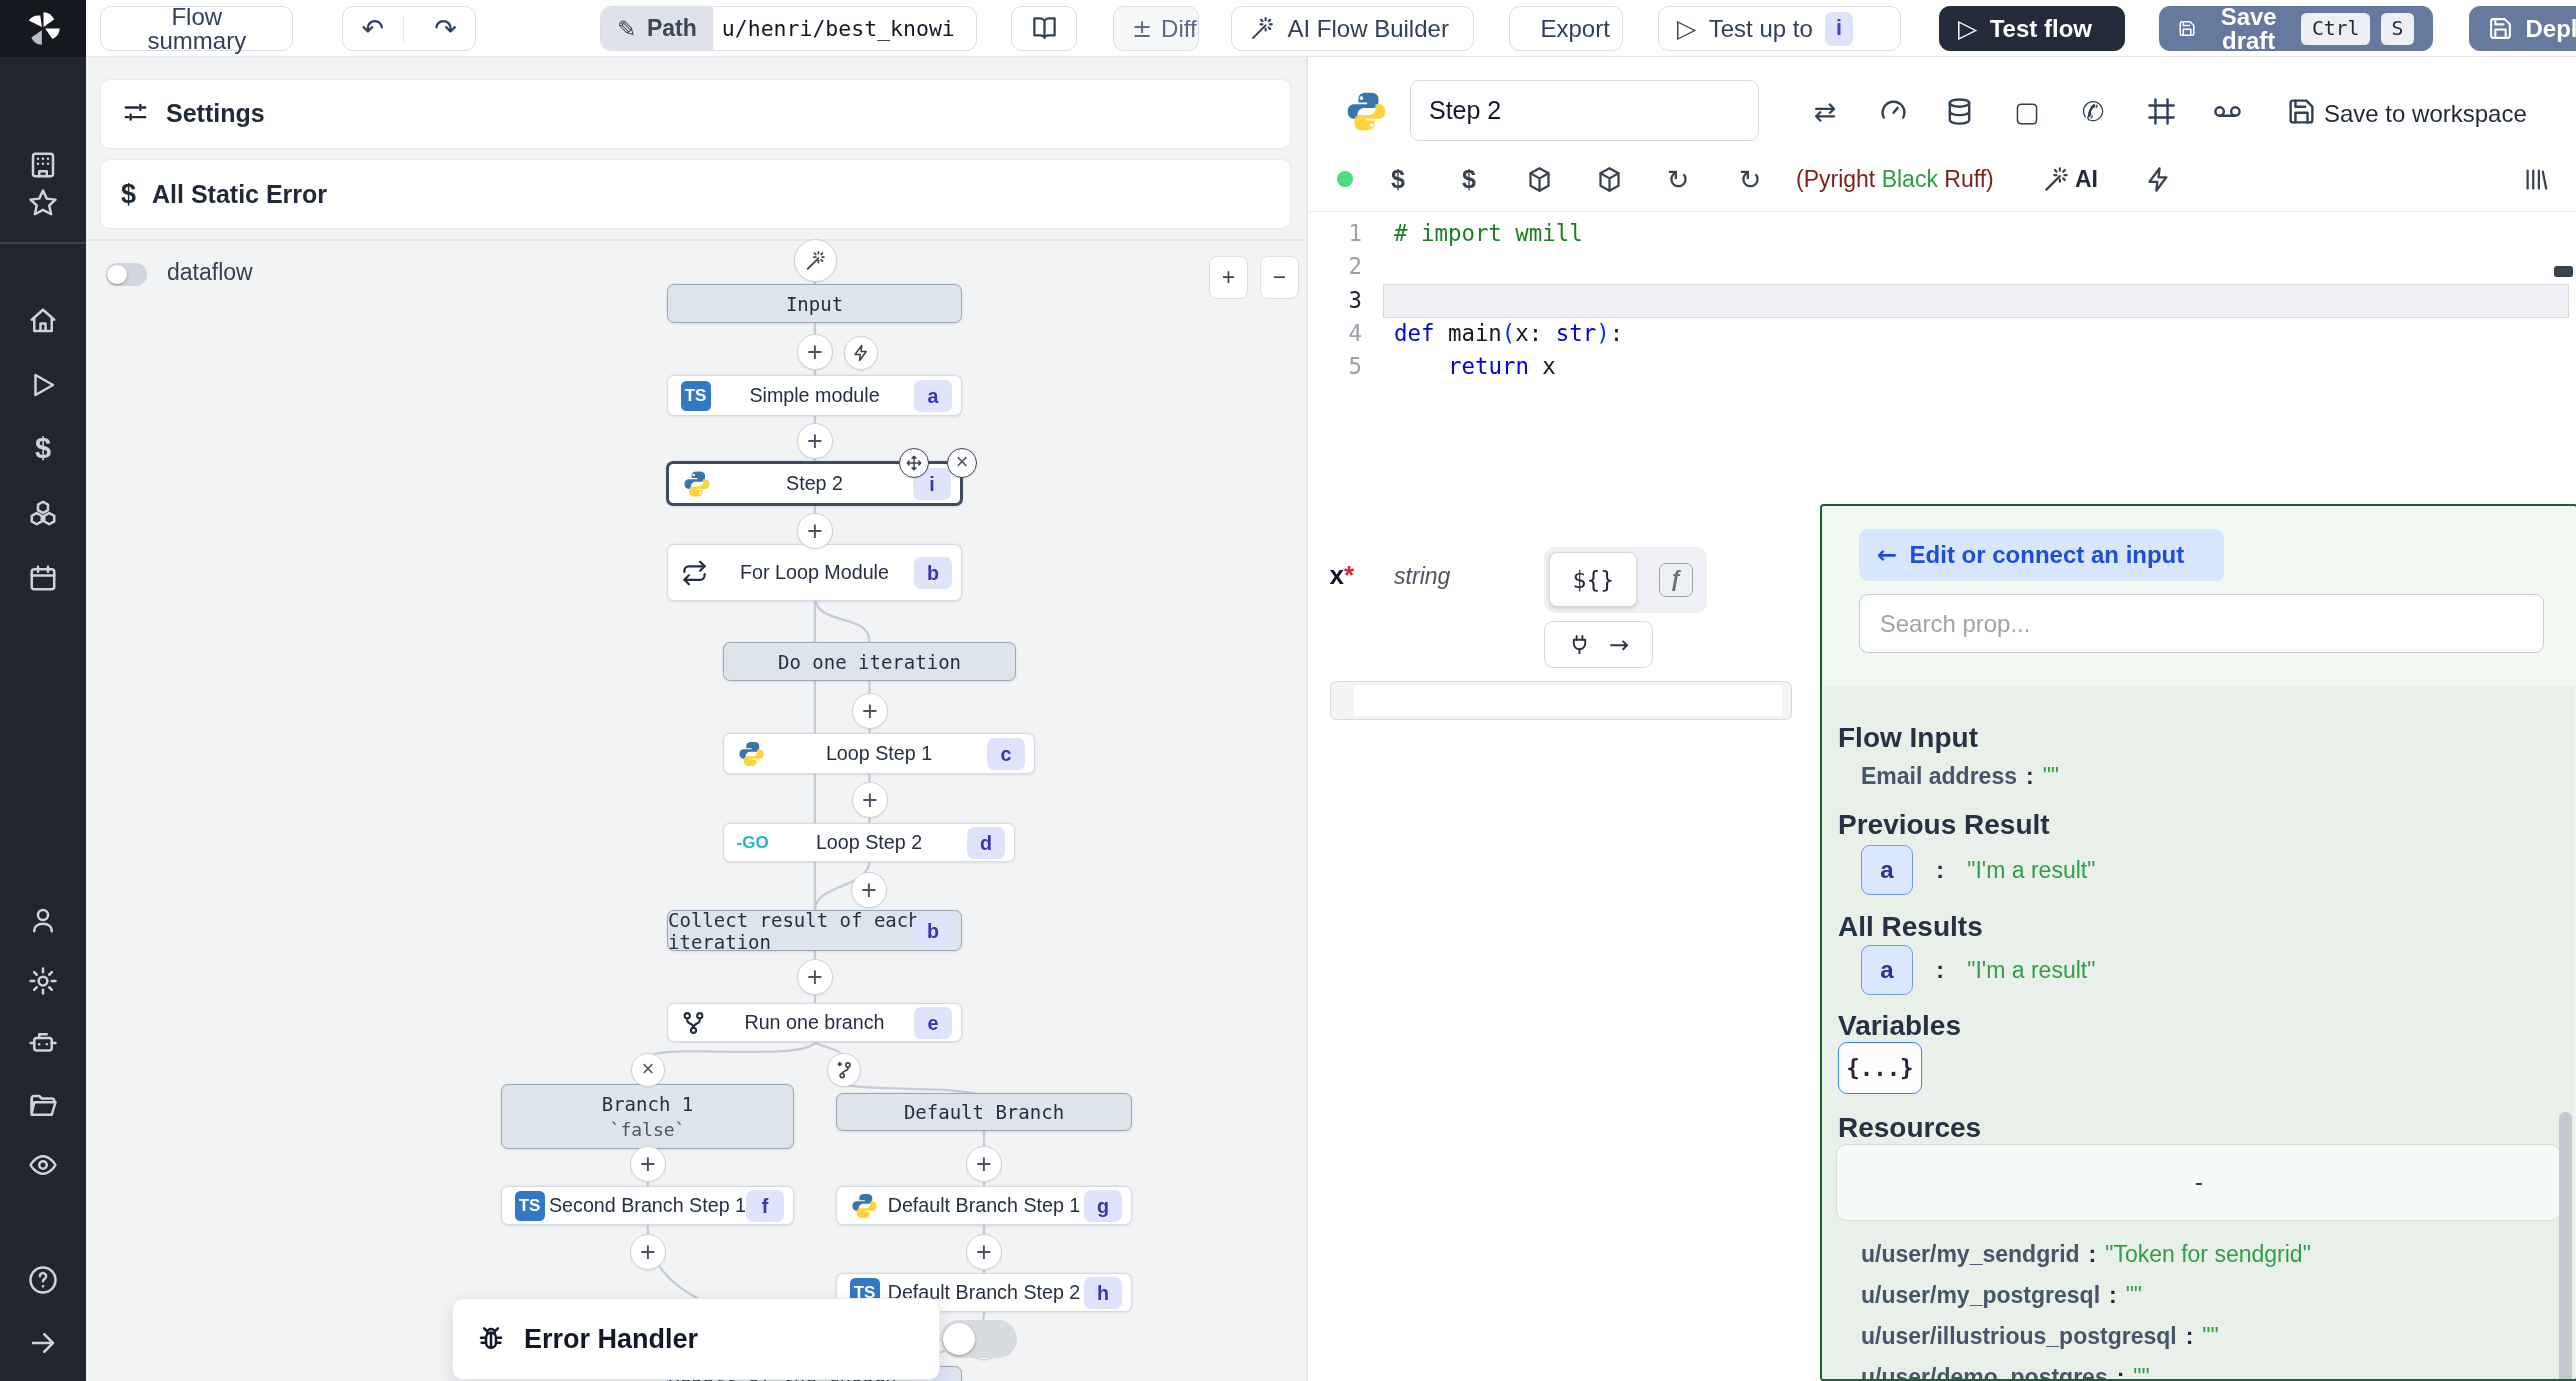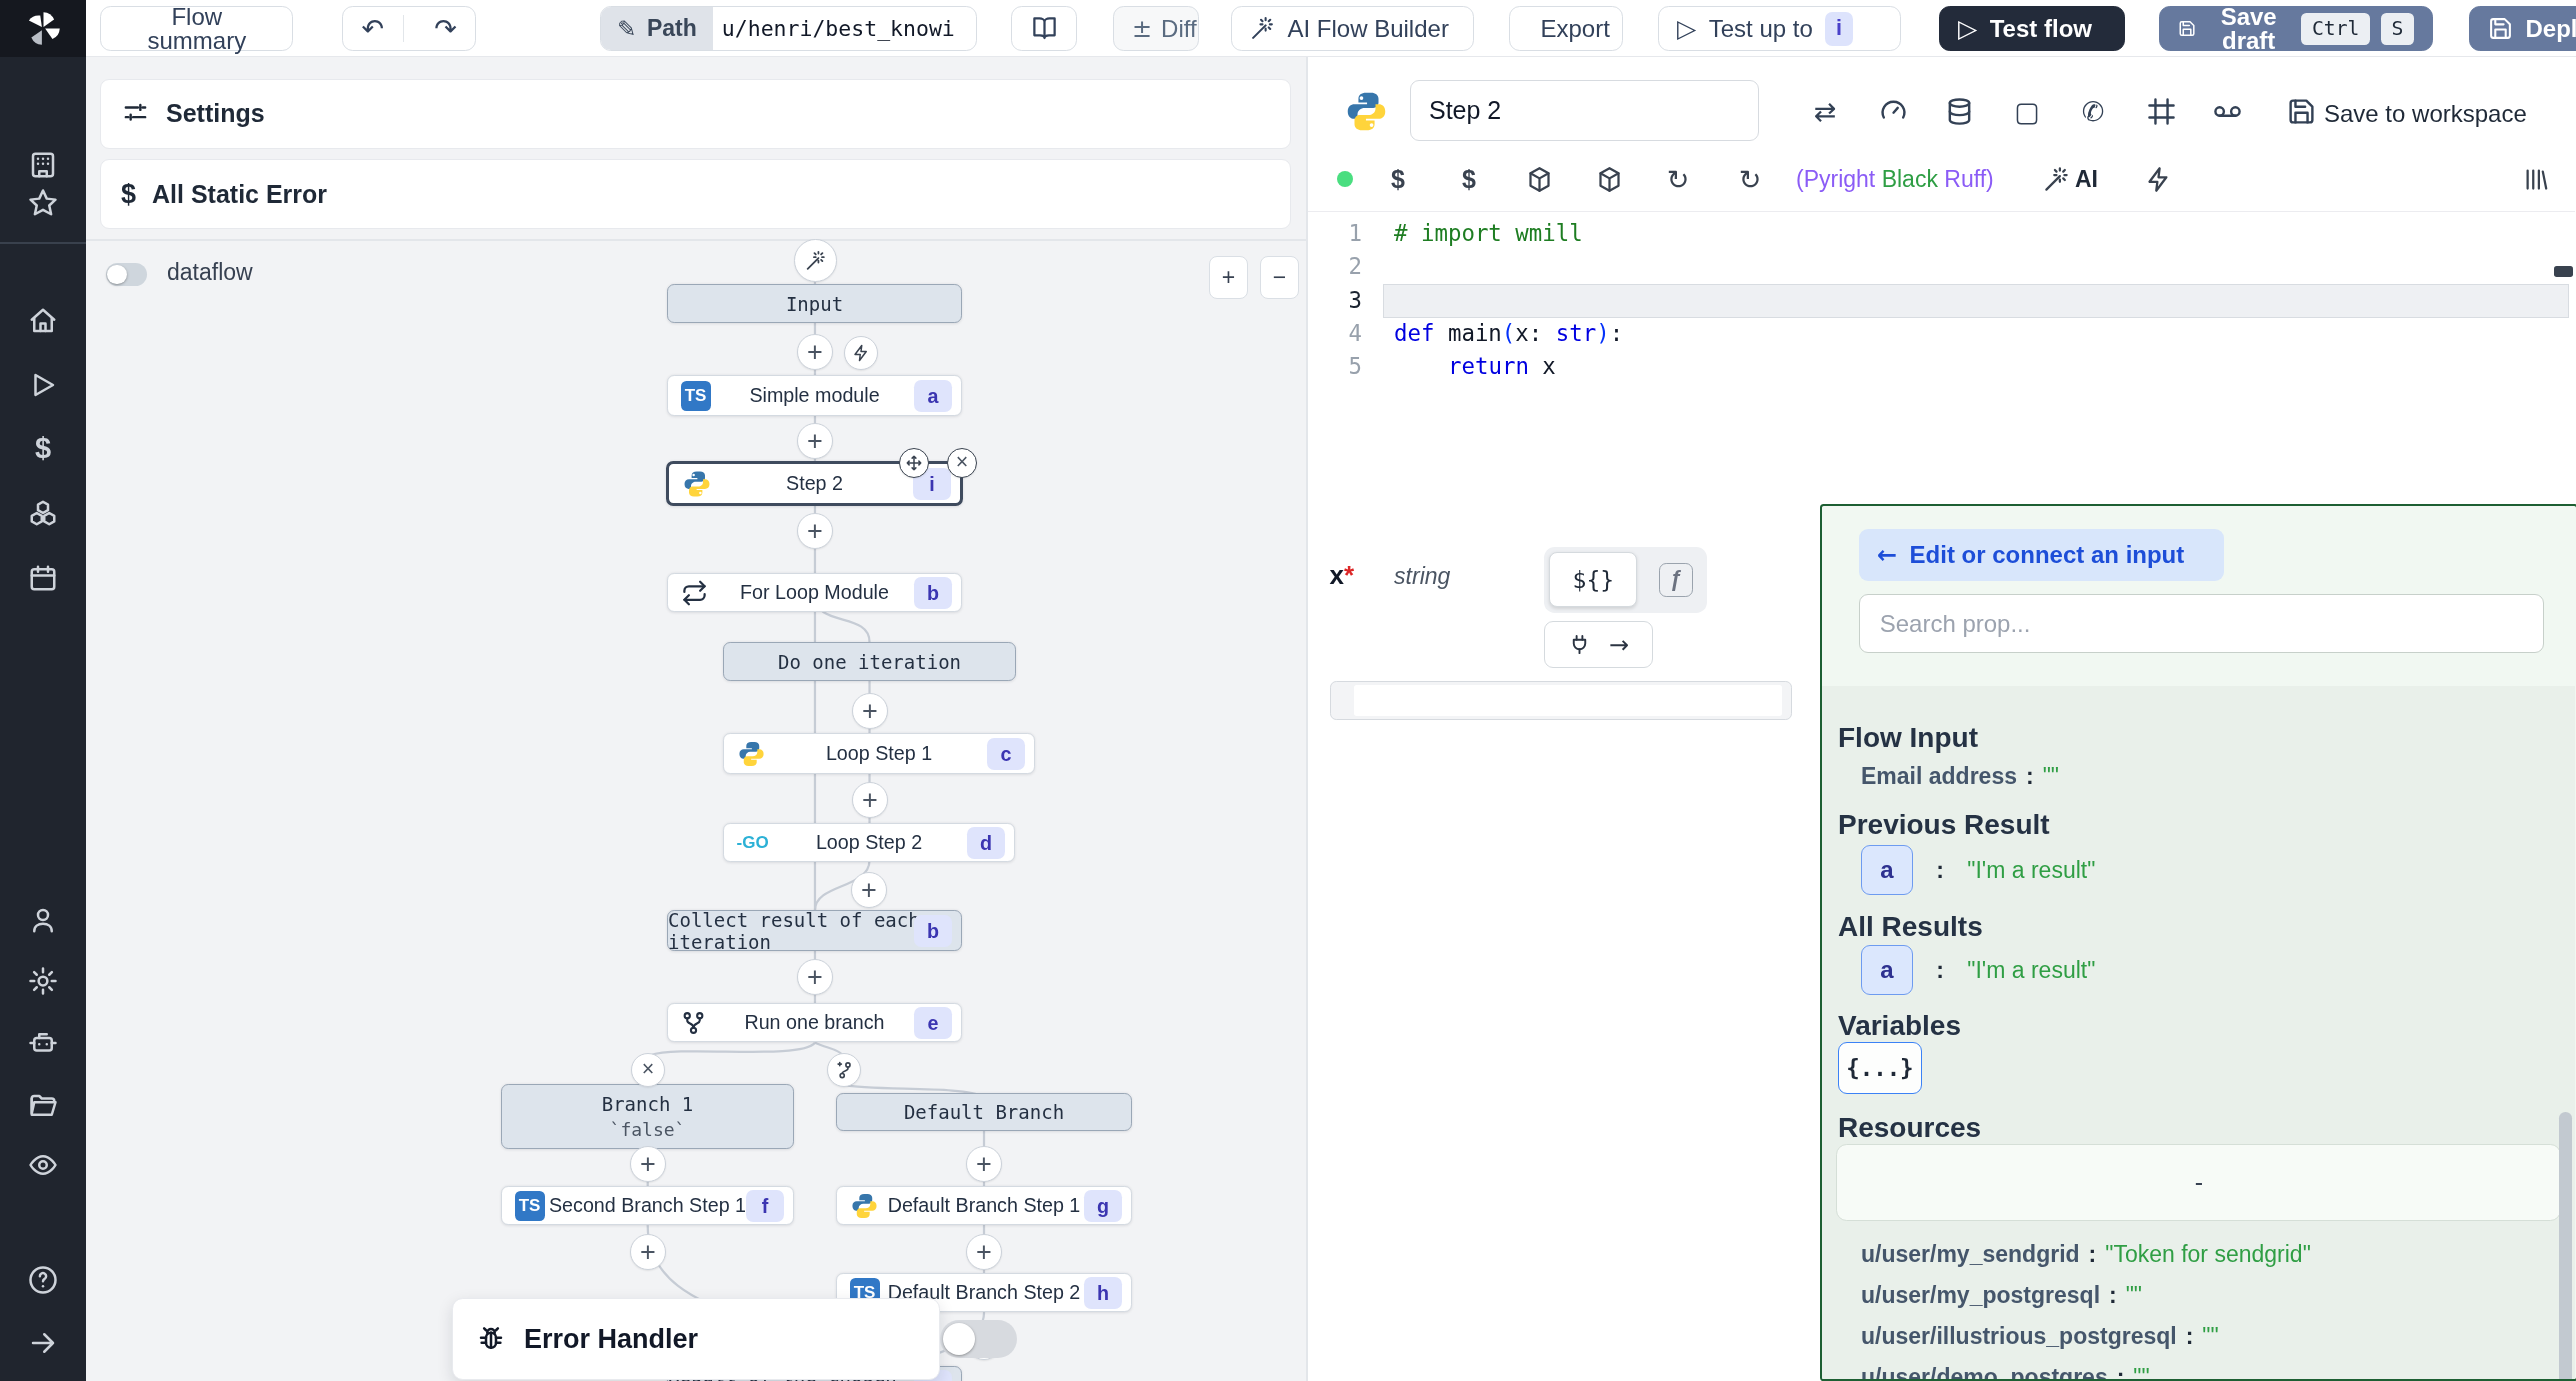--- a/index.html
+++ b/index.html
@@ -62,21 +62,21 @@
   
   .rpanel{left:1306px;top:57px;width:1270px;height:1324px;background:#fff;border-left:2.7px solid #e3e6ea;z-index:10}
   .hicon{position:absolute;width:32px;height:32px;display:flex;align-items:center;justify-content:center;color:#334155;font-size:27px}
   .hicon svg{width:29px;height:29px;stroke:#334155;stroke-width:2;fill:none;stroke-linecap:round;stroke-linejoin:round}
   .nameinput{left:102px;top:23px;width:349px;height:61px;border:1.8px solid #d7dbe0;border-radius:9px;font:500 25px var(--sans);
              color:#111827;padding:0 18px;background:#fff}
   .gdot{left:29px;top:114px;width:16px;height:16px;border-radius:50%;background:#4ade80}
   .rowico{position:absolute;top:104px;width:36px;height:36px;display:flex;align-items:center;justify-content:center;color:#39424f;font-size:27px}
   .rowico svg{width:27px;height:27px;stroke:#39424f;stroke-width:2;fill:none;stroke-linecap:round;stroke-linejoin:round}
   .lint{position:absolute;top:109px;font:23px var(--sans)}
-  .lint .lt{color:#8b5cf6}.lint .md{color:#2e9e44}
+  .lint .lt{color:#7f1d1d}.lint .md{color:#2e9e44}
 
   
   .editor{left:0;top:154px;width:1267px;height:238px;background:#fff;border-top:1.8px solid #ececf0}
   .lnum{position:absolute;width:54px;text-align:right;font:22.4px/33px var(--mono);color:#98a1ac}
   .lnum.active{color:#1b2430}
   .cline{position:absolute;left:86px;font:22.4px/33px var(--mono);color:#111827;white-space:pre}
   .curline{position:absolute;left:75px;top:72px;width:1186px;height:34px;background:#eef0f3;border:0.9px solid #d8dce1}
   .kw{color:#0000e0}.cm{color:#1e7d22}.pr{color:#0431fa}
   .edash{position:absolute;right:1.8px;top:54px;width:19.7px;height:10.7px;background:#39424f;border-radius:2.7px}
 
@@ -383,21 +383,21 @@
         </svg>
     </div>
     <div class="pcirc" style="left:861px;top:391px;width:30px;height:30px;border-color:#3a4350;font-size:21.5px">
         <span>×</span>
       </div>
 
     <div class="pcirc" style="left:711px;top:456px;width:36px;height:36px">
         <span>+</span>
       </div>
 
-    <div class="node" style="left:581px;top:516px;width:295px;height:39px">
+    <div class="node" style="left:581px;top:487px;width:295px;height:57px">
       <span class="lico">
         <svg width="27" height="27" viewBox="0 0 24 24" style="stroke:#243042;stroke-width:2;fill:none;stroke-linecap:round;stroke-linejoin:round">
             <path d="M17 2l4 4-4 4"></path>
             <path d="M3 11v-1a4 4 0 0 1 4-4h14"></path>
             <path d="M7 22l-4-4 4-4"></path>
             <path d="M21 13v1a4 4 0 0 1-4 4H3"></path>
           </svg>
       </span>
       <span>For Loop Module</span>
       <span class="badge">b</span>

